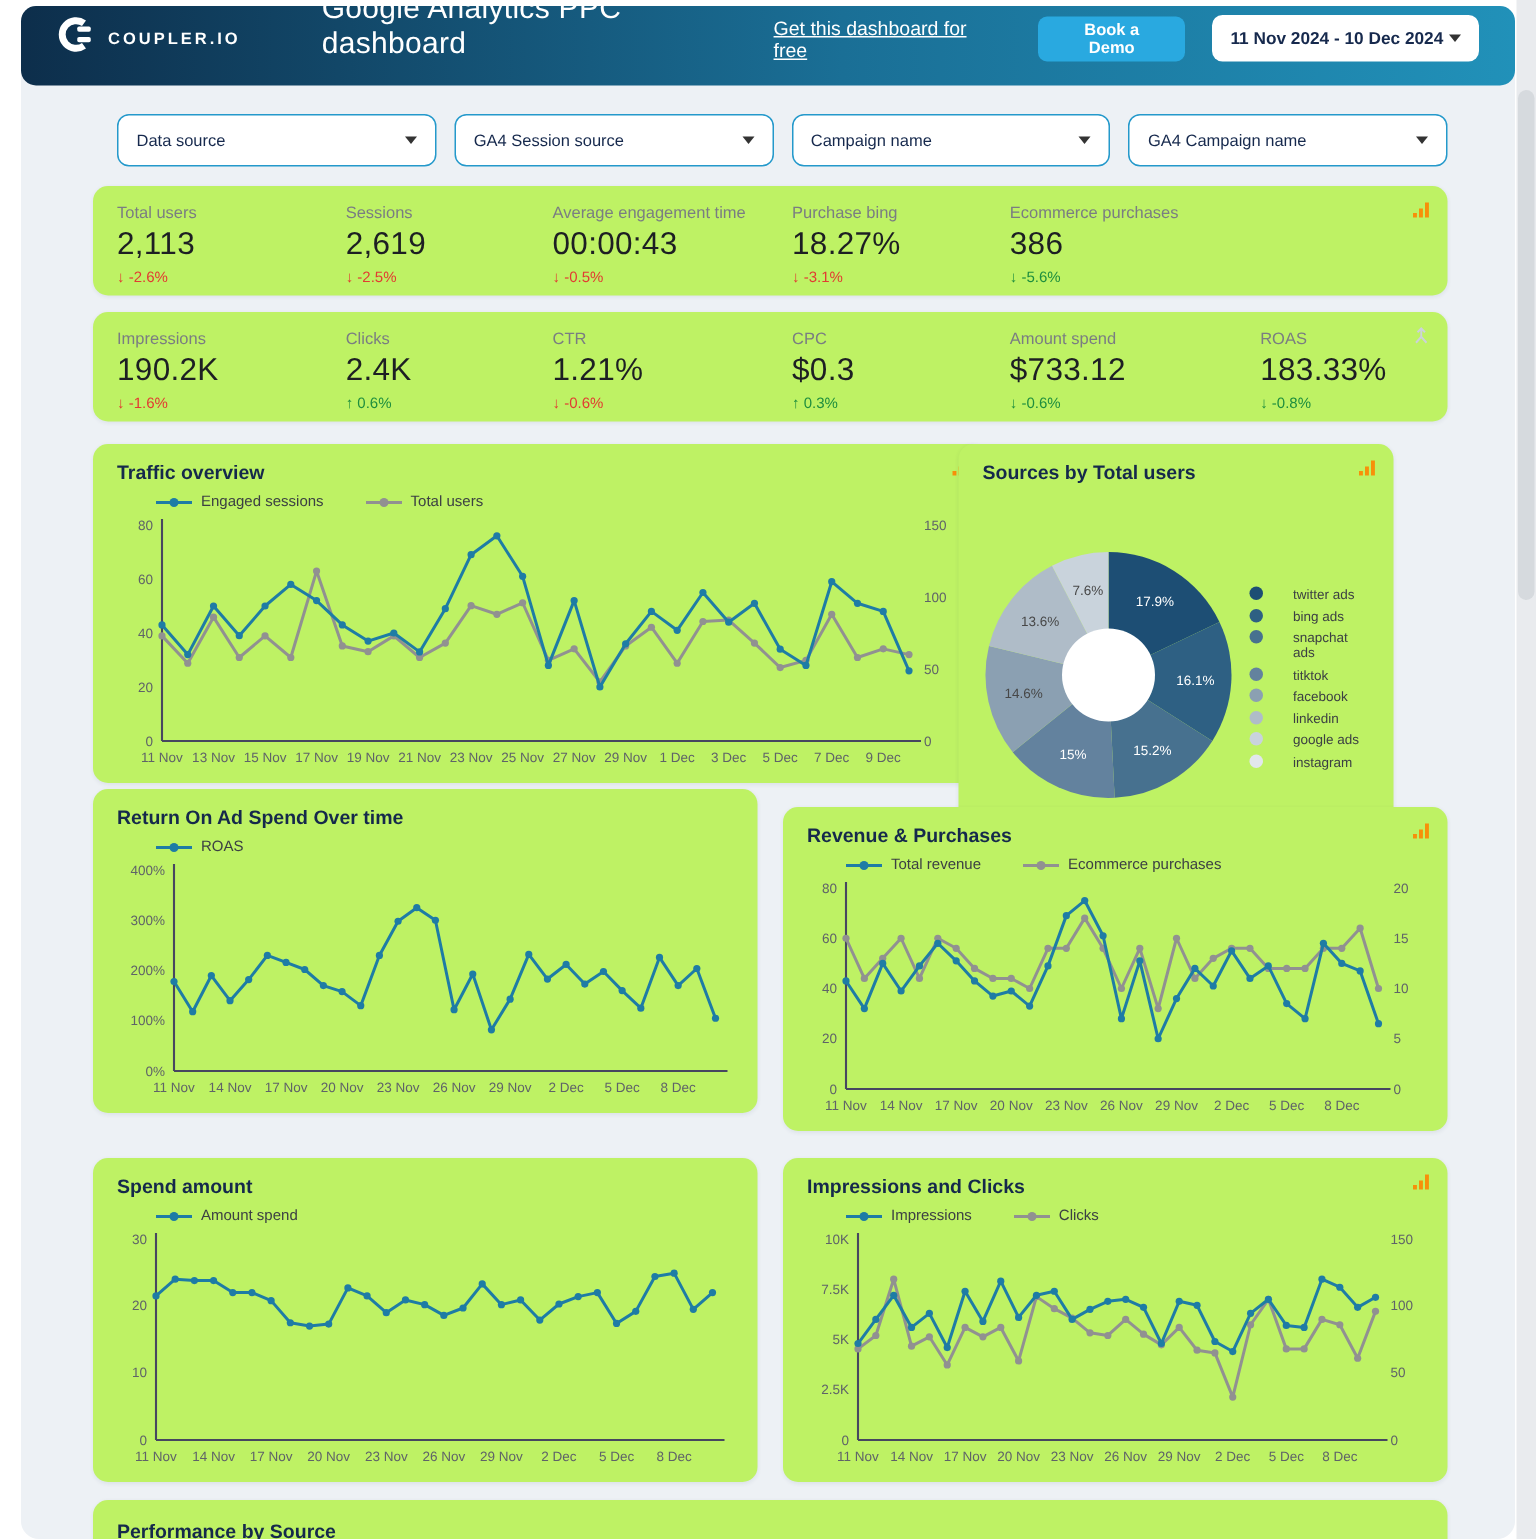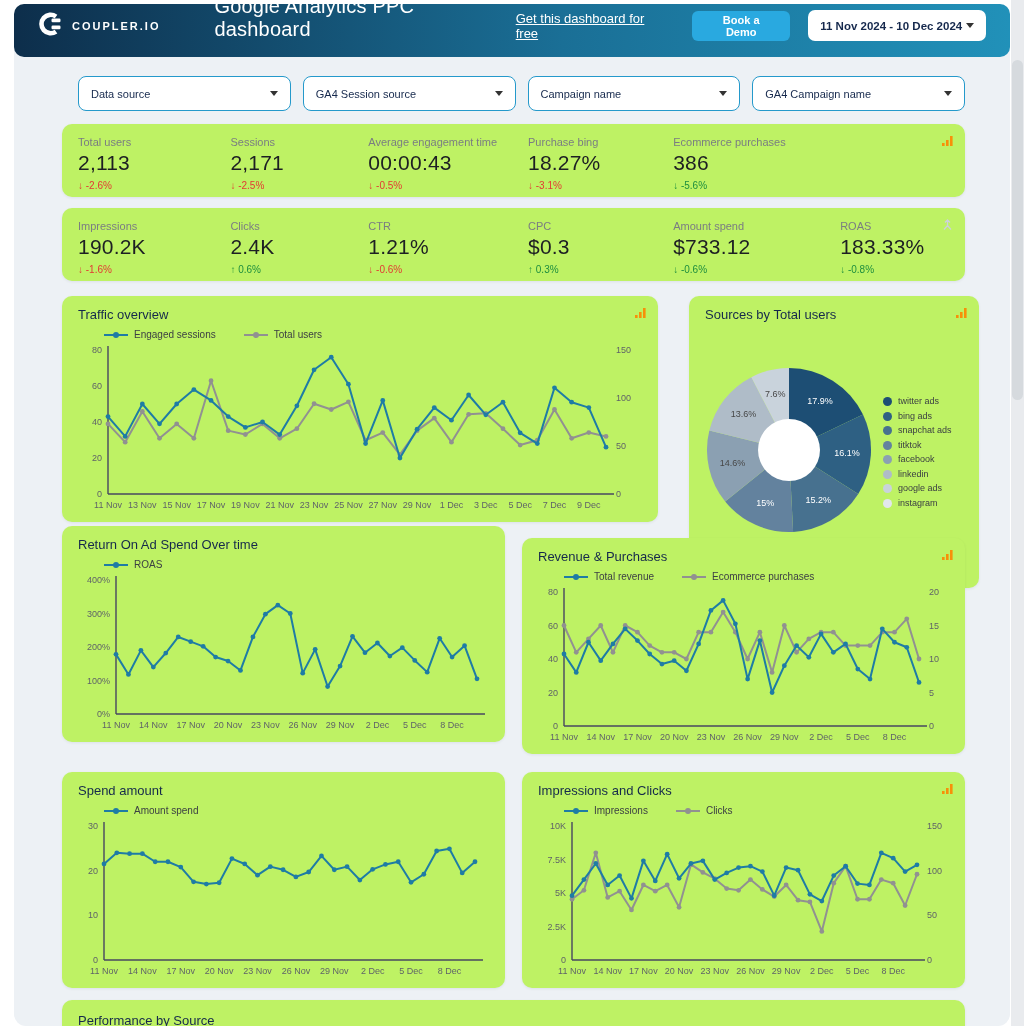--- a/index.html
+++ b/index.html
@@ -52,28 +52,28 @@
   .kpi-card { left: 62px; width: 903px; height: 73px; padding: 12px 16px; }
   .kpi-grid { display: grid; grid-template-columns: 1.05fr .95fr 1.1fr 1fr 1.15fr .75fr; }
   .kpi-label { font-size: 11px; color: #7a7d82; margin-bottom: 3px; white-space: nowrap; }
   .kpi-value { font-size: 21px; color: #1d1f23; letter-spacing: .2px; }
   .delta { font-size: 10px; margin-top: 3px; }
   .delta.red { color: #e23b32; }
   .delta.green { color: #1e8e3e; }
 
   
   .chart-card { padding: 11px 16px 8px 16px; display: flex; flex-direction: column; }
-  .chart-title { font-size: 13px; font-weight: normal; color: #15294b; }
+  .chart-title { font-size: 13px; font-weight: bold; color: #15294b; }
   .chart-legend { display: flex; gap: 28px; margin: 7px 0 2px 26px; align-items: center; }
   .legend-item { display: flex; align-items: center; gap: 6px; font-size: 10px; color: #3c4043; }
   .chart-area { flex: 1; width: 100%; }
 
   .donut-wrap { flex: 1; display: flex; align-items: center; gap: 10px; margin-top: 2px; }
   .donut-legend { display: flex; flex-direction: column; gap: 4.5px; }
-  .dleg-item { display: flex; align-items: flex-end; gap: 6px; font-size: 9px; color: #3c4043; }
+  .dleg-item { display: flex; align-items: flex-start; gap: 20px; font-size: 9px; color: #3c4043; }
   .dleg-dot { width: 9px; height: 9px; border-radius: 50%; flex: 0 0 auto; }
 
   .footer-card { left: 62px; top: 1000px; width: 903px; height: 70px; padding: 13px 16px; }
 </style>
 </head>
 <body>
 
 <div class="surface"></div>
 <div class="scroll-track">
     <div class="scroll-thumb"></div>
@@ -127,21 +127,21 @@
     </svg>
   </span>
   <div class="kpi-grid">
     <div>
       <div class="kpi-label">Total users</div>
       <div class="kpi-value">2,113</div>
       <div><span class="delta red">↓ -2.6%</span></div>
     </div>
     <div>
       <div class="kpi-label">Sessions</div>
-      <div class="kpi-value">2,171</div>
+      <div class="kpi-value">2,619</div>
       <div><span class="delta red">↓ -2.5%</span></div>
     </div>
     <div>
       <div class="kpi-label">Average engagement time</div>
       <div class="kpi-value">00:00:43</div>
       <div><span class="delta red">↓ -0.5%</span></div>
     </div>
     <div>
       <div class="kpi-label">Purchase bing</div>
       <div class="kpi-value">18.27%</div>
@@ -305,21 +305,21 @@
         <circle cx="424.9655172413793" cy="60.2" r="2.4" fill="#1e7ca5"></circle>
         <circle cx="442.13793103448273" cy="90.8" r="2.4" fill="#1e7ca5"></circle>
         <circle cx="459.3103448275862" cy="101.60000000000001" r="2.4" fill="#1e7ca5"></circle>
         <circle cx="476.48275862068965" cy="45.8" r="2.4" fill="#1e7ca5"></circle>
         <circle cx="493.6551724137931" cy="60.2" r="2.4" fill="#1e7ca5"></circle>
         <circle cx="510.82758620689657" cy="65.6" r="2.4" fill="#1e7ca5"></circle>
         <circle cx="528" cy="105.2" r="2.4" fill="#1e7ca5"></circle>
       </svg></div>
 </div>
 
-<div class="card chart-card" style="left:689px;top:296px;width:290px;height:292px">
+<div class="card chart-card" style="left:639px;top:296px;width:290px;height:292px">
   <span class="card-icon">
     <svg width="13" height="13" viewBox="0 0 13 13">
         <rect x="1" y="9" width="2.6" height="3" fill="#f79009"></rect>
         <rect x="5" y="6" width="2.6" height="6" fill="#f79009"></rect>
         <rect x="9" y="2" width="2.6" height="10" fill="#f79009"></rect>
       </svg>
   </span>
   <div class="chart-title">Sources by Total users</div>
   <div class="donut-wrap">
     <div><svg width="168" height="168">

